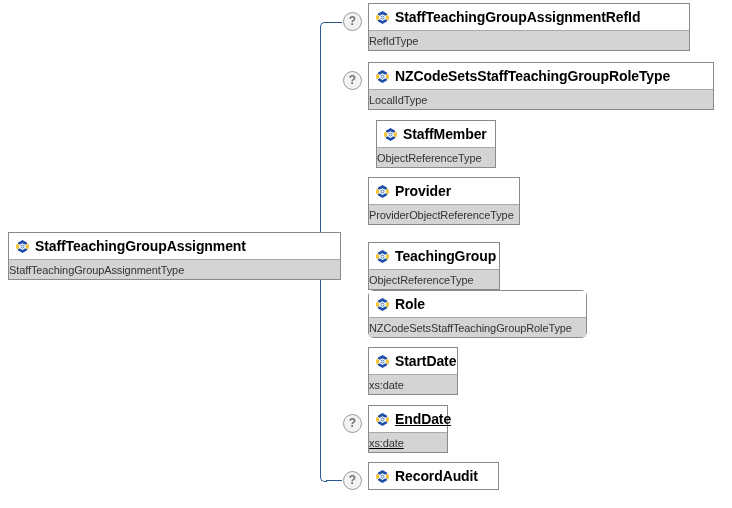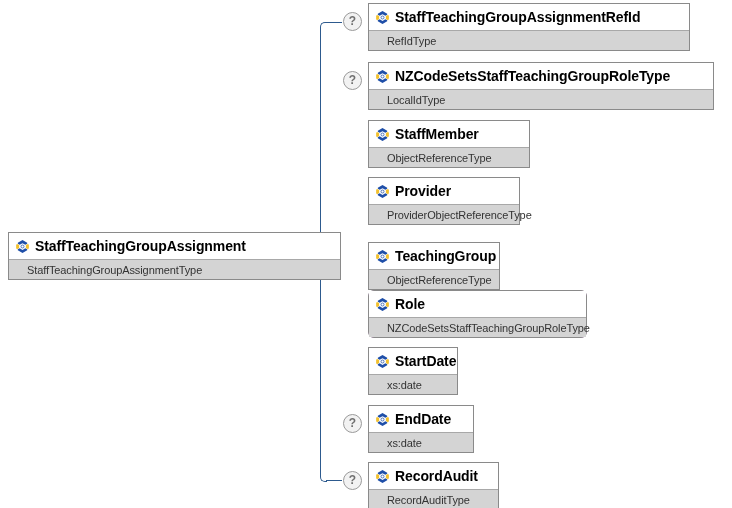--- a/index.html
+++ b/index.html
@@ -50,21 +50,21 @@
     align-items: center;
     padding-left: 6px;
     white-space: nowrap;
   }
   .node .type-row {
     height: 19px;
     background: #d4d4d4;
     border-top: 1px solid #a8a8a8;
     display: flex;
     align-items: center;
-    padding-left: 18px;
+    padding-left: 0;
     white-space: nowrap;
   }
   .node-name {
     font-size: 14px;
     font-weight: bold;
     color: #000000;
     letter-spacing: -0.1px;
   }
   .node-type {
     font-size: 11px;
@@ -153,21 +153,21 @@
         <path d="M8 11.6 L11 9.8 L13 11 L13 12 L8 15 L3 12 L3 11 L5 9.8 Z" fill="#1f4fa8"></path>
         <circle cx="8" cy="8" r="1.6" fill="#ffffff" stroke="#1f4fa8" stroke-width="0.8"></circle>
       </svg>
       <span class="node-name">NZCodeSetsStaffTeachingGroupRoleType</span>
     </div>
     <div class="type-row">
       <span class="node-type">LocalIdType</span>
     </div>
   </div>
 
-  <div class="node" style="left:368px; top:120px; width:162px;">
+  <div class="node" style="left:376px; top:120px; width:120px;">
     <div class="name-row">
       <svg class="elem-icon" viewBox="0 0 16 16">
         <path d="M8 1 L13 4 L13 5 L11 6.2 L8 4.4 L5 6.2 L3 5 L3 4 Z" fill="#1f4fa8"></path>
         <path d="M2.2 5.2 L4.4 6.5 L4.4 9.5 L2.2 10.8 L1.2 9.8 L1.2 6.2 Z" fill="#f2c12e"></path>
         <path d="M13.8 5.2 L14.8 6.2 L14.8 9.8 L13.8 10.8 L11.6 9.5 L11.6 6.5 Z" fill="#f2c12e"></path>
         <path d="M8 11.6 L11 9.8 L13 11 L13 12 L8 15 L3 12 L3 11 L5 9.8 Z" fill="#1f4fa8"></path>
         <circle cx="8" cy="8" r="1.6" fill="#ffffff" stroke="#1f4fa8" stroke-width="0.8"></circle>
       </svg>
       <span class="node-name">StaffMember</span>
     </div>
@@ -234,21 +234,21 @@
         <circle cx="8" cy="8" r="1.6" fill="#ffffff" stroke="#1f4fa8" stroke-width="0.8"></circle>
       </svg>
       <span class="node-name">StartDate</span>
     </div>
     <div class="type-row">
       <span class="node-type">xs:date</span>
     </div>
   </div>
 
   <div class="opt-marker" style="left:343px; top:414px;">?</div>
-  <div class="node" style="left:368px; top:405px; width:106px;">
+  <div class="node" style="left:368px; top:405px; width:80px;text-decoration:underline;">
     <div class="name-row">
       <svg class="elem-icon" viewBox="0 0 16 16">
         <path d="M8 1 L13 4 L13 5 L11 6.2 L8 4.4 L5 6.2 L3 5 L3 4 Z" fill="#1f4fa8"></path>
         <path d="M2.2 5.2 L4.4 6.5 L4.4 9.5 L2.2 10.8 L1.2 9.8 L1.2 6.2 Z" fill="#f2c12e"></path>
         <path d="M13.8 5.2 L14.8 6.2 L14.8 9.8 L13.8 10.8 L11.6 9.5 L11.6 6.5 Z" fill="#f2c12e"></path>
         <path d="M8 11.6 L11 9.8 L13 11 L13 12 L8 15 L3 12 L3 11 L5 9.8 Z" fill="#1f4fa8"></path>
         <circle cx="8" cy="8" r="1.6" fill="#ffffff" stroke="#1f4fa8" stroke-width="0.8"></circle>
       </svg>
       <span class="node-name">EndDate</span>
     </div>
@@ -262,18 +262,15 @@
     <div class="name-row">
       <svg class="elem-icon" viewBox="0 0 16 16">
         <path d="M8 1 L13 4 L13 5 L11 6.2 L8 4.4 L5 6.2 L3 5 L3 4 Z" fill="#1f4fa8"></path>
         <path d="M2.2 5.2 L4.4 6.5 L4.4 9.5 L2.2 10.8 L1.2 9.8 L1.2 6.2 Z" fill="#f2c12e"></path>
         <path d="M13.8 5.2 L14.8 6.2 L14.8 9.8 L13.8 10.8 L11.6 9.5 L11.6 6.5 Z" fill="#f2c12e"></path>
         <path d="M8 11.6 L11 9.8 L13 11 L13 12 L8 15 L3 12 L3 11 L5 9.8 Z" fill="#1f4fa8"></path>
         <circle cx="8" cy="8" r="1.6" fill="#ffffff" stroke="#1f4fa8" stroke-width="0.8"></circle>
       </svg>
       <span class="node-name">RecordAudit</span>
     </div>
-    <div class="type-row">
-      <span class="node-type">RecordAuditType</span>
-    </div>
   </div>
 
 </div>
 
 </body></html>

